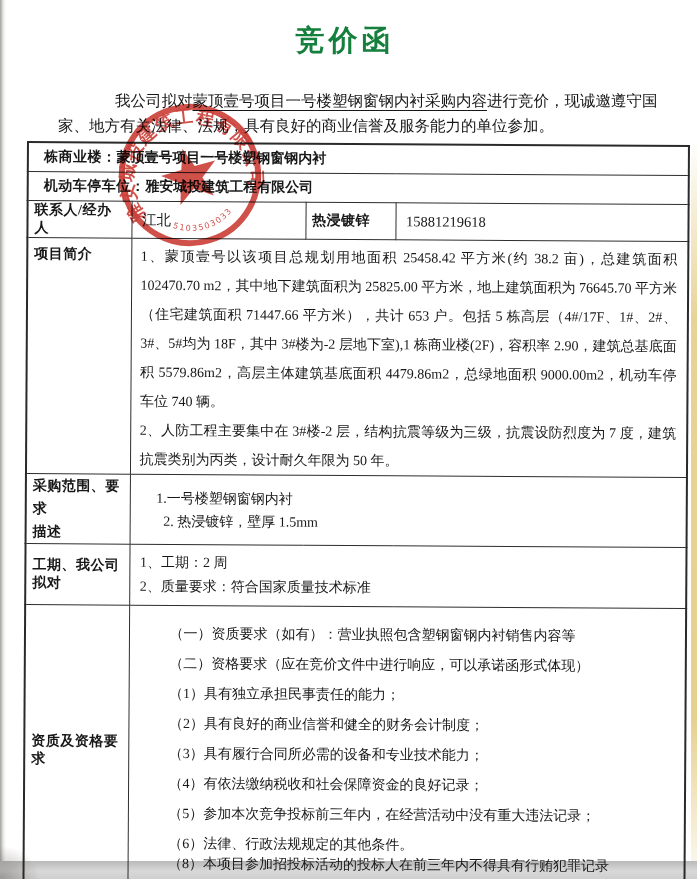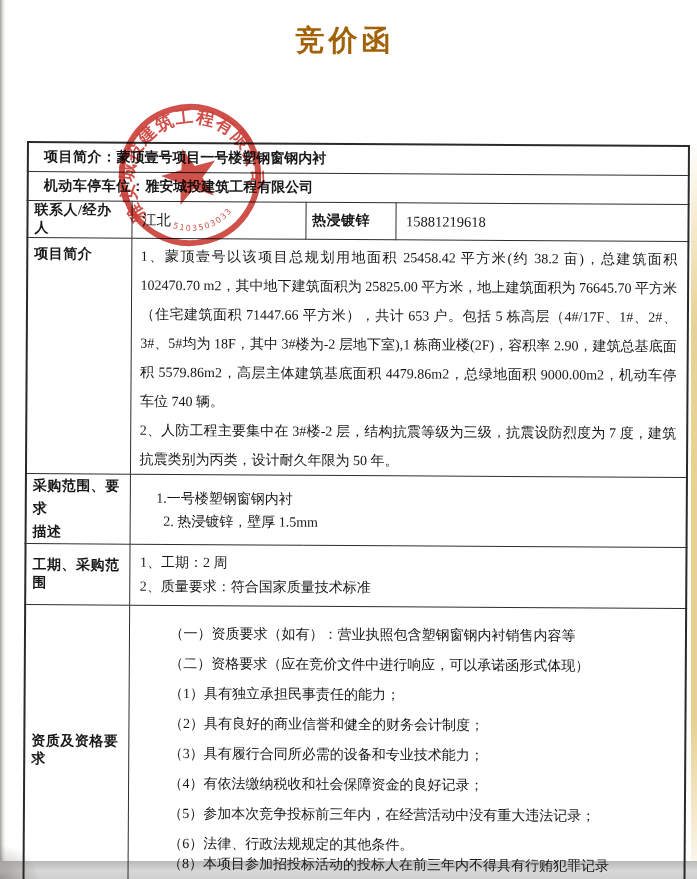--- a/index.html
+++ b/index.html
@@ -13,21 +13,21 @@
     background:linear-gradient(90deg,rgba(72,67,58,.5),rgba(72,67,58,.12) 55%,rgba(72,67,58,0));}
   .edge-bottom{position:absolute;left:0;top:861px;width:100%;height:18px;
     background:linear-gradient(180deg,#b9b9b9,#d8d8d8 55%,#cfcfcf);}
   .edge-bottom-shadow{position:absolute;left:0;top:845px;width:40px;height:34px;
     background:radial-gradient(ellipse at 0% 100%,rgba(90,85,75,.45),rgba(90,85,75,0) 70%);}
   .edge-right{position:absolute;right:0;top:140px;width:6px;height:722px;
     background:linear-gradient(180deg,rgba(220,193,118,0),rgba(226,200,124,.8) 25%,rgba(226,200,124,.85) 80%,rgba(220,193,118,.15));}
 
   .doc-title{
     position:absolute;top:22px;left:0;width:690px;text-align:center;
-    font-size:29px;font-weight:bold;letter-spacing:4px;line-height:36px;color:#a16207;
+    font-size:29px;font-weight:bold;letter-spacing:4px;line-height:36px;color:#15803d;
   }
   .intro{
     position:absolute;top:72px;left:58px;width:607px;
     font-size:15.5px;line-height:25px;text-indent:57px;color:#171717;
   }
   .intro .u{text-decoration:underline;text-underline-offset:4px;}
 
   table.form{
     position:absolute;left:27px;top:141px;width:661px;
     border-collapse:collapse;table-layout:fixed;
@@ -69,31 +69,32 @@
 
 <div class="page">
 
   <div class="edge-left"></div>
   <div class="edge-right"></div>
   <div class="edge-bottom"></div>
   <div class="edge-bottom-shadow"></div>
 
   <div class="doc-title">竞价函</div>
 
+  <p class="intro"><span>我公司拟对</span><span class="u">蒙顶壹号项目一号楼塑钢窗钢内衬采购内容</span><span>进行竞价，现诚邀遵守国家、地方有关法律、法规，具有良好的商业信誉及服务能力的单位参加。</span></p>
 
   <table class="form">
     <colgroup>
         <col style="width:104px">
         <col style="width:174px">
         <col style="width:90px">
         <col style="width:293px">
       </colgroup>
     <tbody>
         <tr class="r1">
-      <td colspan="4"><span class="lbl">项目简介：</span><span class="val">蒙顶壹号项目一号楼塑钢窗钢内衬</span></td>
+      <td colspan="4"><span class="lbl">栋商业楼：</span><span class="val">蒙顶壹号项目一号楼塑钢窗钢内衬</span></td>
     </tr>
     <tr class="r2">
       <td colspan="4"><span class="lbl">机动车停车位：</span><span class="val">雅安城投建筑工程有限公司</span></td>
     </tr>
     <tr class="r3">
       <td class="lbl">联系人/经办人</td>
       <td class="val">江北</td>
       <td class="lbl">热浸镀锌</td>
       <td class="val">15881219618</td>
     </tr>
@@ -108,21 +109,21 @@
       <td class="lbl">
         <div>采购范围、要求</div>
         <div>描述</div>
       </td>
       <td class="content" colspan="3">
         <div>1.一号楼塑钢窗钢内衬</div>
         <div class="item2">2. 热浸镀锌，壁厚 1.5mm</div>
       </td>
     </tr>
     <tr class="r6">
-      <td class="lbl">工期、采购范围</td>
+      <td class="lbl">工期、我公司拟对</td>
       <td class="content" colspan="3">
         <div>1、工期：2 周</div>
         <div>2、质量要求：符合国家质量技术标准</div>
       </td>
     </tr>
     <tr class="r7">
       <td class="lbl">资质及资格要求</td>
       <td class="content" colspan="3">
         <div>（一）资质要求（如有）：营业执照包含塑钢窗钢内衬销售内容等</div>
         <div>（二）资格要求（应在竞价文件中进行响应，可以承诺函形式体现）</div>

